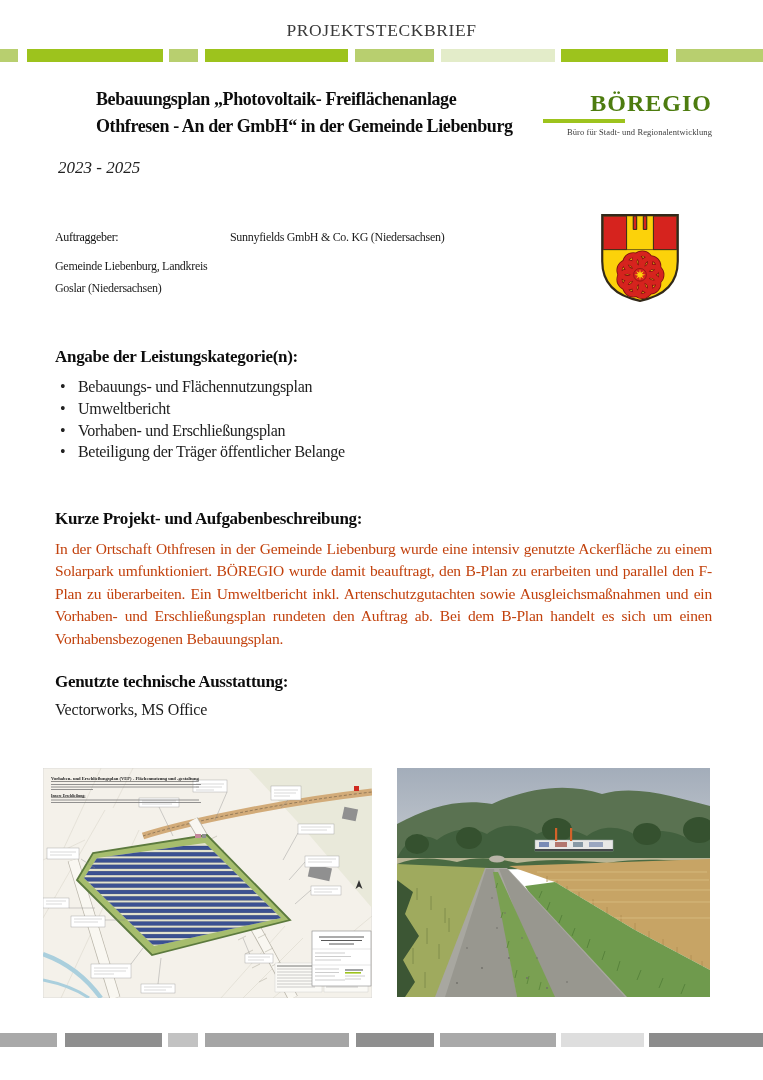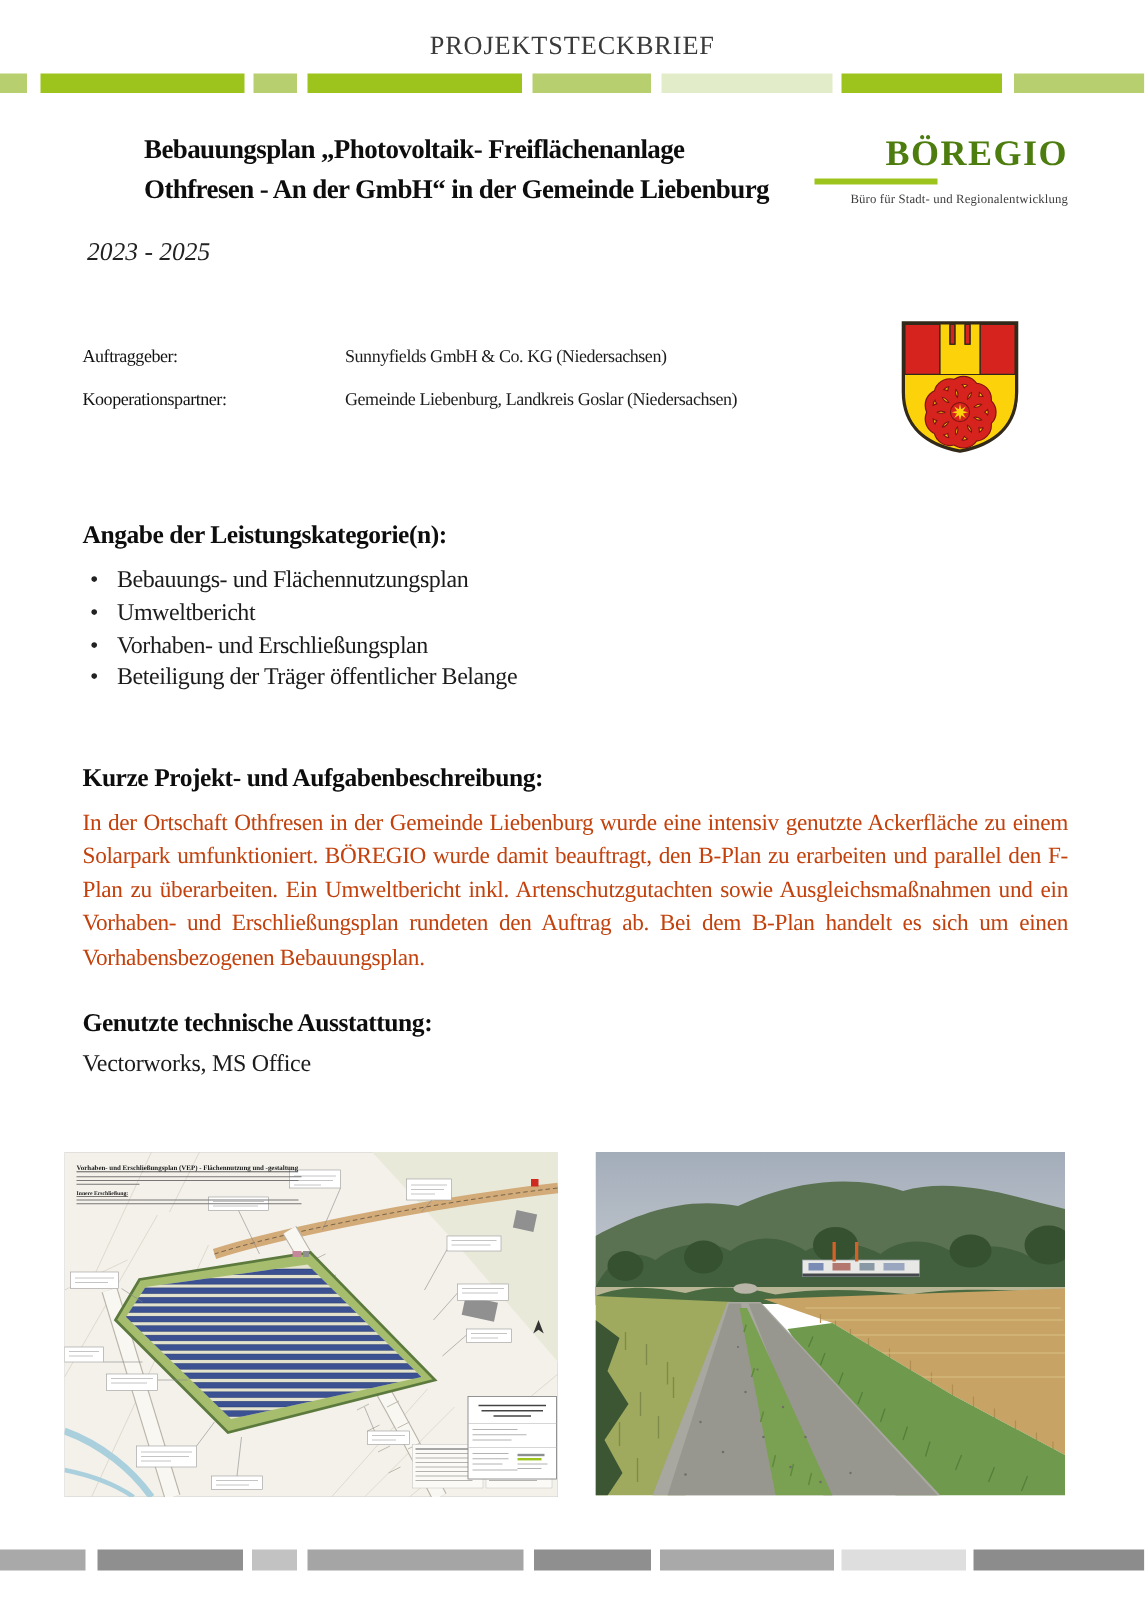--- a/index.html
+++ b/index.html
@@ -66,21 +66,20 @@
     <div class="logo-word">BÖREGIO</div>
     <div class="logo-line"></div>
     <div class="logo-tag">Büro für Stadt- und Regionalentwicklung</div>
   </div>
 
   <div class="period">2023 - 2025</div>
 
   <div class="parties">
     <div class="party-label">Auftraggeber:</div>
     <div class="party-value">Sunnyfields GmbH &amp; Co. KG (Niedersachsen)</div>
-    <div class="party-label">Kooperationspartner:</div>
     <div class="party-value">Gemeinde Liebenburg, Landkreis Goslar (Niedersachsen)</div>
   </div>
 
   <svg class="coa" viewBox="0 0 100 112">
     <path d="M5,5 H95 V60 C95,88 76,102 50,107 C24,102 5,88 5,60 Z" fill="#fcd20a" stroke="#32291a" stroke-width="2.6"></path>
     <path fill="#d6231e" stroke="#32291a" stroke-width="0.9" d="M6.3,6.3 H34 V46 H6.3 Z M66,6.3 H93.7 V46 H66 Z M42,6.3 H46 V22 H42 Z M54,6.3 H58 V22 H54 Z"></path>
     <path fill="none" stroke="#32291a" stroke-width="0.8" d="M34,46 V6.3 M42,6.3 V22 H46 V6.3 M54,6.3 V22 H58 V6.3 M66,6.3 V46 M6.3,46 H93.7"></path>
     <g>
       <g stroke="#7c1410" stroke-width="7.2" fill="none">
         <circle cx="66" cy="76" r="9.5"></circle>

